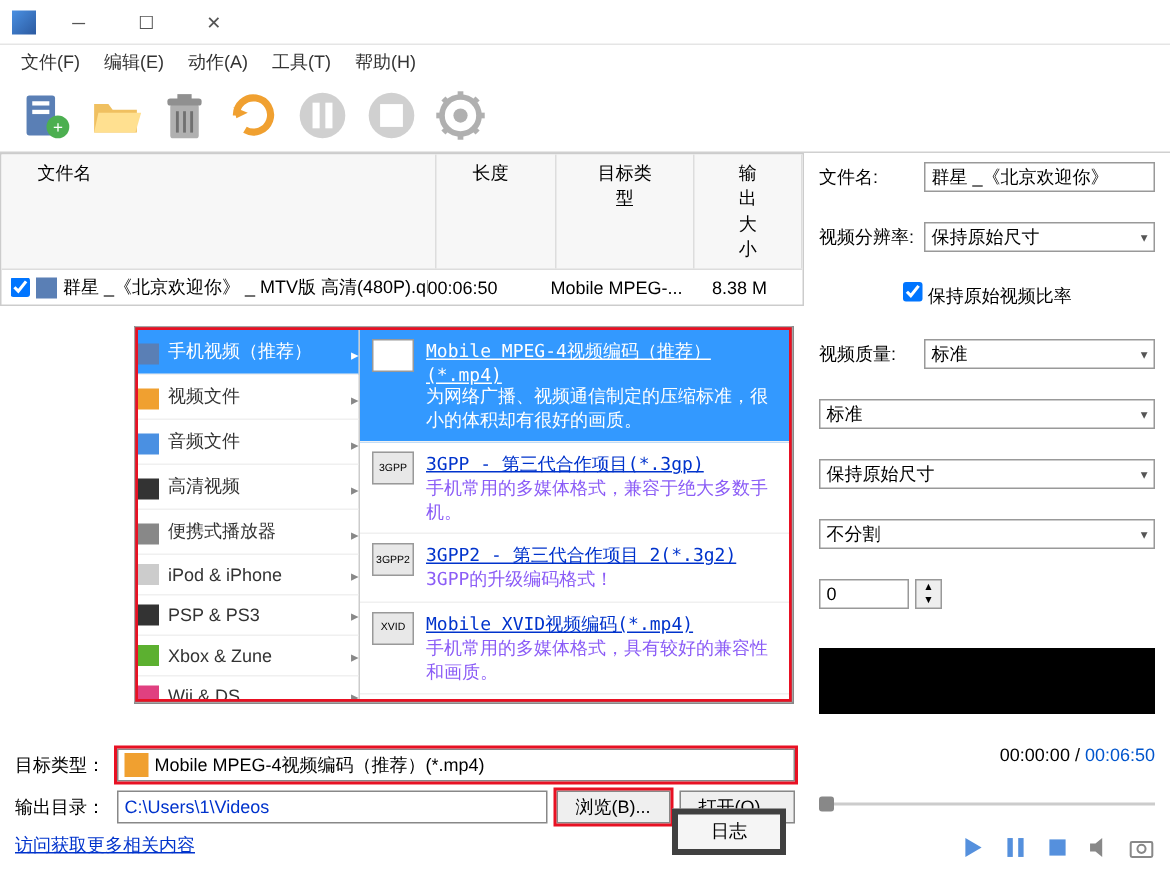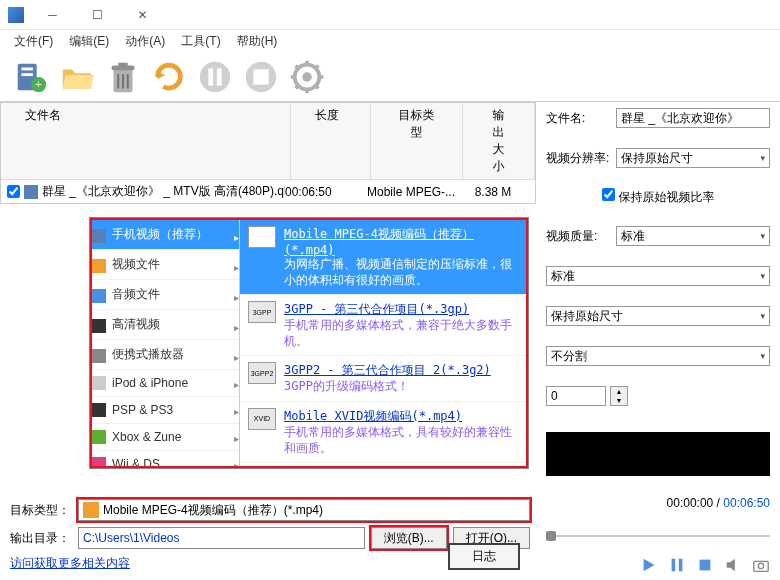--- a/index.html
+++ b/index.html
@@ -344,13 +344,13 @@
     <div class="lbl">输出目录：</div>
     <div class="box" style="color:#0033cc">
         <span>C:\Users\1\Videos</span>
       </div>
     <div class="btn hl">浏览(B)...</div>
     <div class="btn">打开(O)...</div>
   </div>
   <div class="hint">访问获取更多相关内容</div>
 </div>
 
-<div class="btn" style="position:absolute;bottom:10px;left:448px;padding:3px 22px;border:2px solid #404040;background:#f5f5f5">日志</div>
+<div class="btn" style="position:absolute;bottom:10px;left:448px;padding:3px 22px;border:4px solid #404040;background:#f5f5f5">日志</div>
 
 </body></html>

